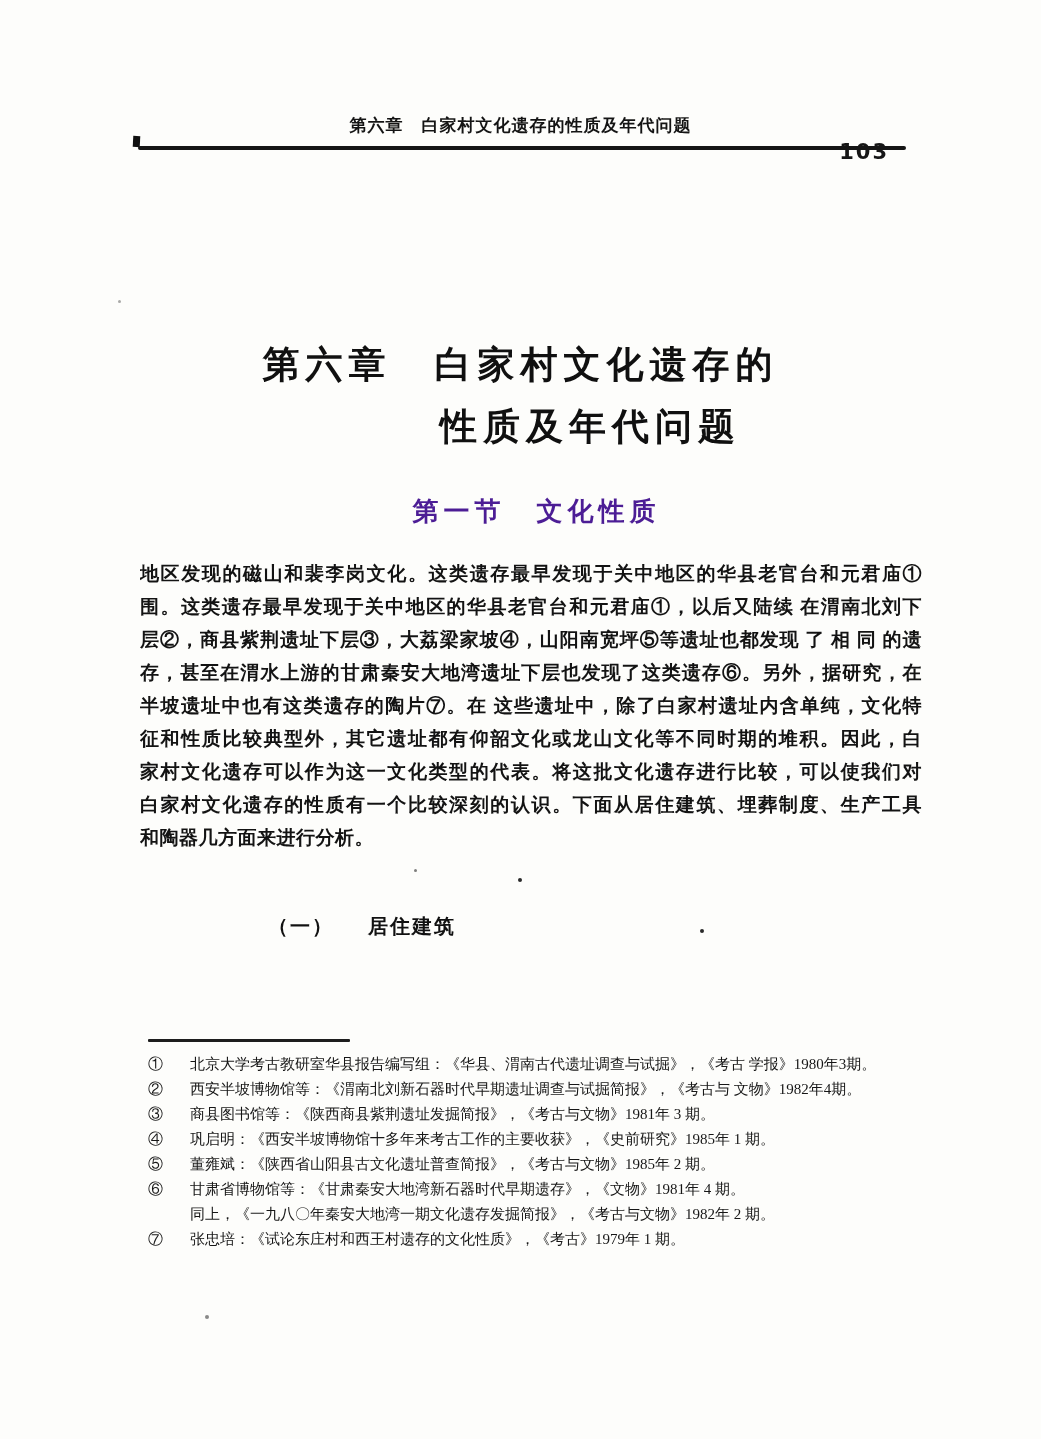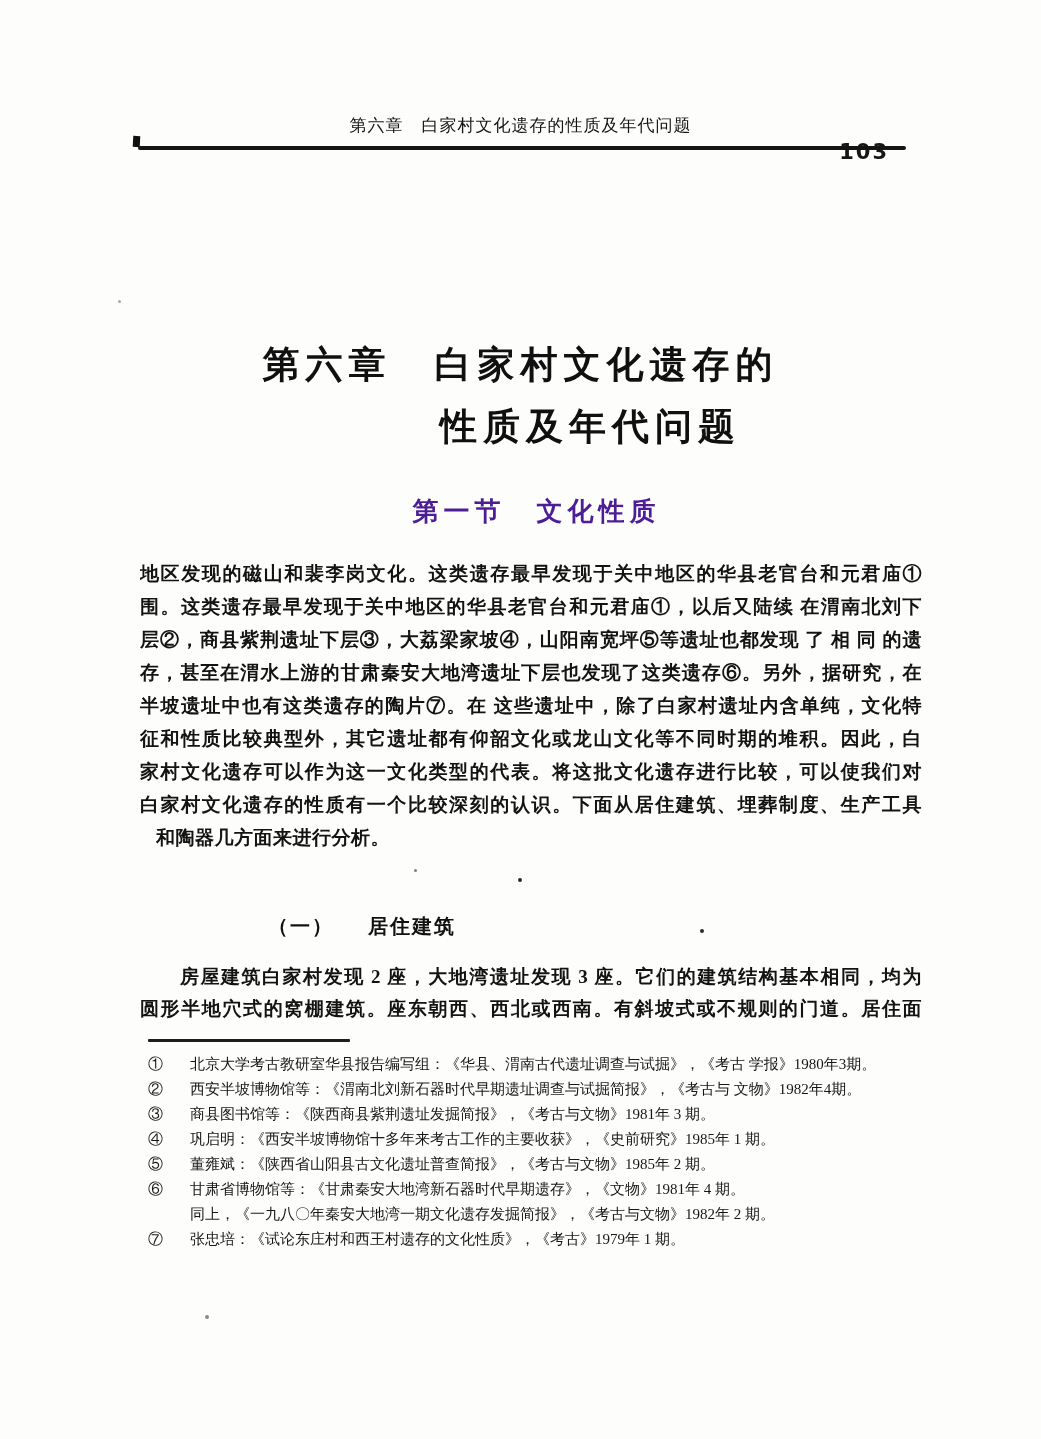--- a/index.html
+++ b/index.html
@@ -10,21 +10,21 @@
     background:#fdfdfb;
     overflow:hidden;
     color:#161616;
     font-family:"Liberation Serif","DejaVu Serif",serif;
   }
   
   .running-head{
     position:absolute;top:114px;left:0;width:100%;
     text-align:center;
     font-family:"DejaVu Sans","Liberation Sans",sans-serif;
-    font-size:17px;font-weight:400;letter-spacing:1px;
+    font-size:17px;font-weight:700;letter-spacing:1px;
     color:#141414;
   }
   .page-num{
     position:absolute;top:124px;right:152px;
     font-family:"DejaVu Sans","Liberation Sans",sans-serif;
     font-size:21px;font-weight:700;letter-spacing:2px;margin-top:16px;
   }
   .head-rule{
     position:absolute;top:146px;left:138px;width:768px;height:4px;
     background:#151515;border-radius:2px;
@@ -53,21 +53,21 @@
     position:absolute;left:140px;top:557px;width:782px;
     font-size:19px;font-weight:600;line-height:33px;
     color:#131313;
   }
   .bline{
     height:33px;overflow:hidden;
     text-align:justify;text-align-last:justify;
     letter-spacing:0.5px;
   }
   .bline.indent{text-indent:2.1em;}
-  .bline.last{text-align-last:left;margin-left:16px;}
+  .bline.last{text-align-last:left;}
   .subsection{
     position:absolute;left:228px;top:913px;
     font-family:"DejaVu Sans","Liberation Sans",sans-serif;
     font-size:20px;font-weight:700;letter-spacing:2px;color:#111;margin-left:40px;
   }
   .subsection .num{margin-right:34px;}
   .para2{
     position:absolute;left:140px;top:961px;width:782px;
     font-size:19px;font-weight:600;line-height:32px;color:#131313;
   }
@@ -118,24 +118,20 @@
     <div class="bline">征和性质比较典型外，其它遗址都有仰韶文化或龙山文化等不同时期的堆积。因此，白</div>
     <div class="bline">家村文化遗存可以作为这一文化类型的代表。将这批文化遗存进行比较，可以使我们对</div>
     <div class="bline">白家村文化遗存的性质有一个比较深刻的认识。下面从居住建筑、埋葬制度、生产工具</div>
     <div class="bline last">和陶器几方面来进行分析。</div>
   </div>
 
   <div class="subsection">
     <span class="num">（一）</span><span>居住建筑</span>
   </div>
 
-  <div class="para2">
-    <div class="bline indent">房屋建筑白家村发现 2 座，大地湾遗址发现 3 座。它们的建筑结构基本相同，均为</div>
-    <div class="bline">圆形半地穴式的窝棚建筑。座东朝西、西北或西南。有斜坡式或不规则的门道。居住面</div>
-  </div>
 
   <div class="fn-rule"></div>
   <div class="footnotes">
     <div class="fnrow">
       <span class="fnmark">①</span>
       <span class="fntext">北京大学考古教研室华县报告编写组：《华县、渭南古代遗址调查与试掘》，《考古 学报》1980年3期。</span>
     </div>
     <div class="fnrow">
       <span class="fnmark">②</span>
       <span class="fntext">西安半坡博物馆等：《渭南北刘新石器时代早期遗址调查与试掘简报》，《考古与 文物》1982年4期。</span>

